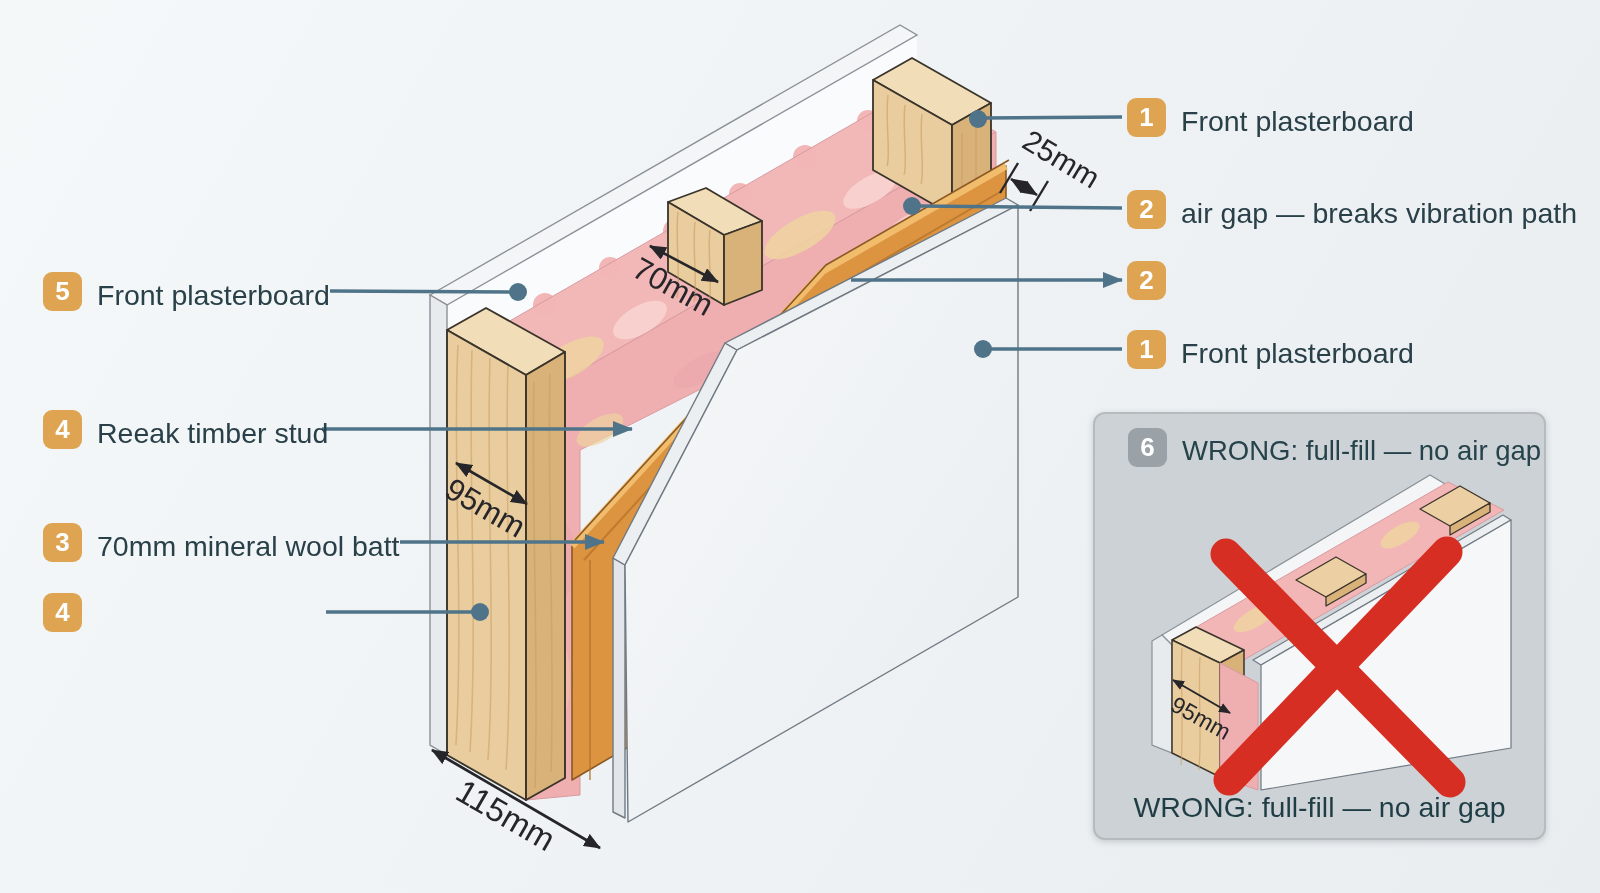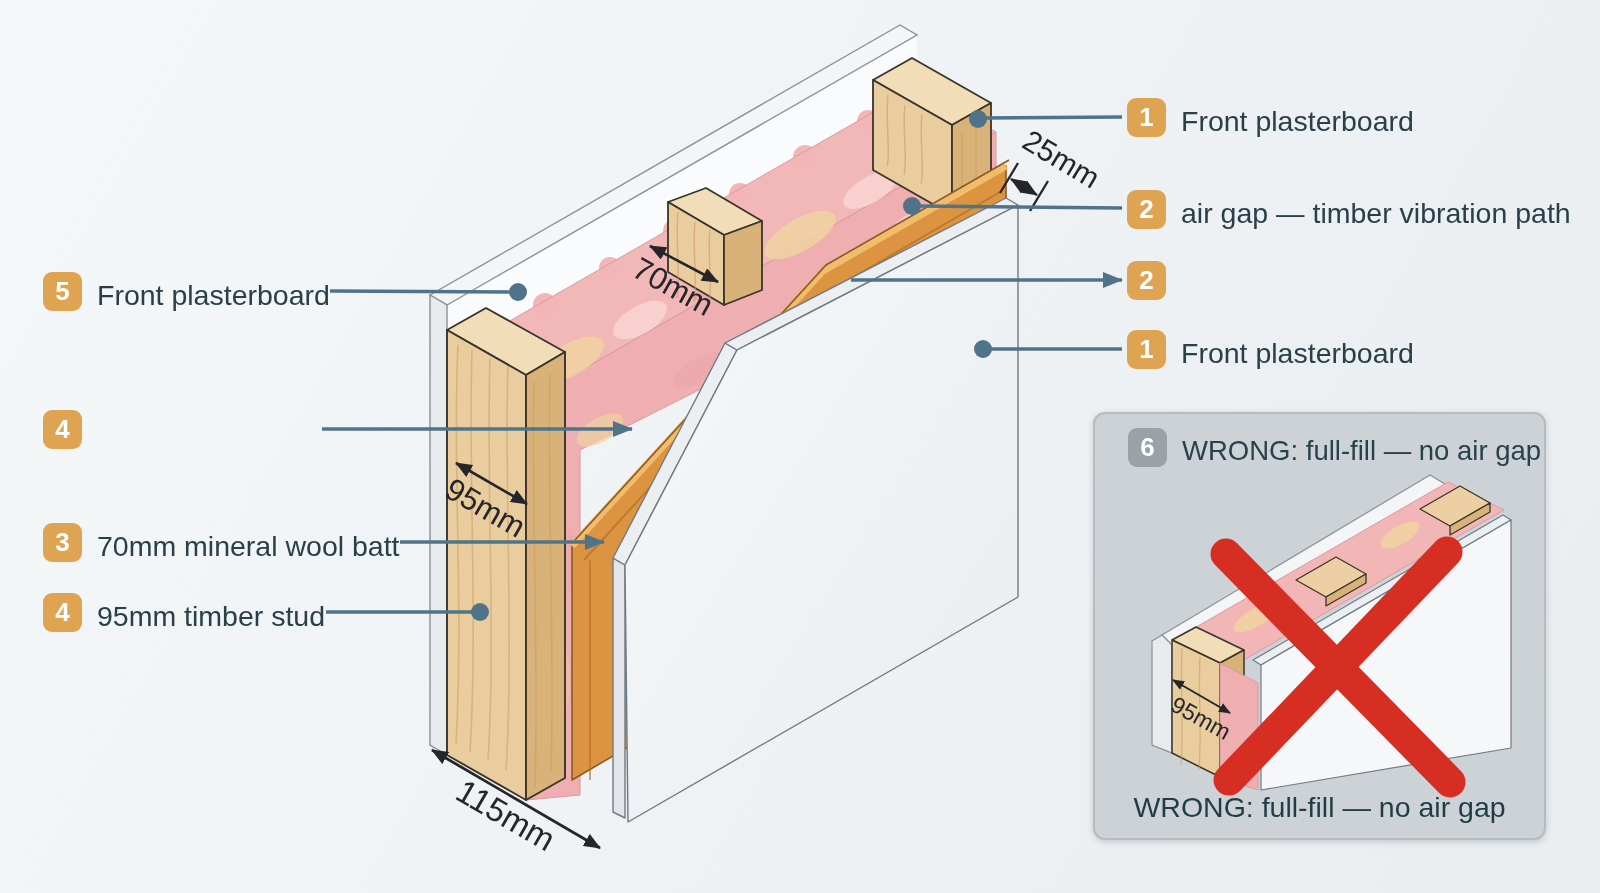--- a/index.html
+++ b/index.html
@@ -234,37 +234,37 @@
       </g>
     </g>
   </svg>
 
   <div class="lrow" style="left:43px;top:271px">
     <span class="badge">5</span>
     <span class="ltext">Front plasterboard</span>
   </div>
   <div class="lrow" style="left:43px;top:409px">
     <span class="badge">4</span>
+    <span class="ltext">Reeak timber stud</span>
   </div>
   <div class="lrow" style="left:43px;top:522px">
     <span class="badge">3</span>
     <span class="ltext">70mm mineral wool batt</span>
   </div>
   <div class="lrow" style="left:43px;top:592px">
     <span class="badge">4</span>
-    <span class="ltext">95mm timber stud</span>
   </div>
 
   <div class="lrow" style="left:1127px;top:97px">
     <span class="badge">1</span>
     <span class="ltext">Front plasterboard</span>
   </div>
   <div class="lrow" style="left:1127px;top:189px">
     <span class="badge">2</span>
-    <span class="ltext">air gap — timber vibration path</span>
+    <span class="ltext">air gap — breaks vibration path</span>
   </div>
   <div class="lrow" style="left:1127px;top:260px">
     <span class="badge">2</span>
   </div>
   <div class="lrow" style="left:1127px;top:329px">
     <span class="badge">1</span>
     <span class="ltext">Front plasterboard</span>
   </div>
 
 </div>

